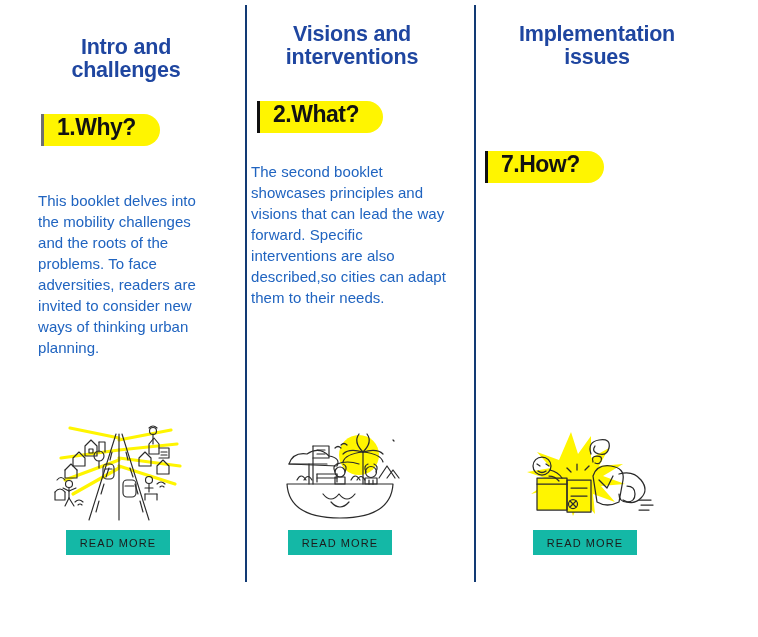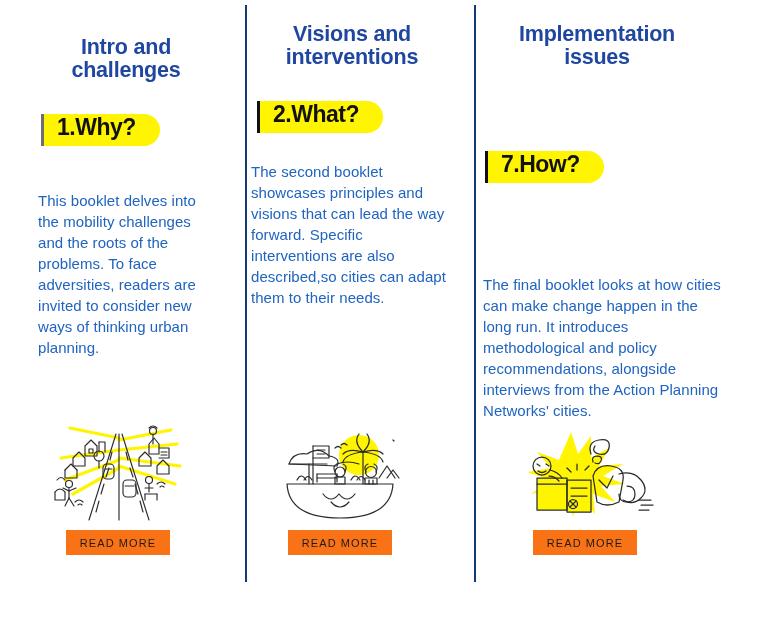--- a/index.html
+++ b/index.html
@@ -125,21 +125,21 @@
   .col-1 .illus-block { left: 53px; bottom: 35px; }
   .col-2 .illus-block { left: 33px; bottom: 35px; }
   .col-3 .illus-block { left: 40px; bottom: 35px; }
 
   .illus {
     display: block;
   }
 
   .read-more {
     margin-top: 8px;
-    background: #f97316;
+    background: #14b8a6;
     color: #1c1c1c;
     font-size: 11px;
     font-weight: normal;
     letter-spacing: 1.1px;
     padding: 7px 14px 6px 14px;
     display: inline-block;
     text-align: center;
     cursor: pointer;
     line-height: 12px;
   }
@@ -320,21 +320,20 @@
 
     <div class="col col-3">
       <div class="col-title">Implementation
 issues</div>
 
       <div class="badge-wrap">
         <span class="badge">7.How?</span>
         <span class="badge-bar dark"></span>
       </div>
 
-      <p class="body-text">The final booklet looks at how cities can make change happen in the long run. It introduces methodological and policy recommendations, alongside interviews from the Action Planning Networks' cities.</p>
 
       <div class="illus-block">
         <svg class="illus" width="140" height="100" viewBox="0 0 140 100" fill="none">
 
           <path fill="#fff500" d="M56 10 L63 32 L76 14 L76 36 L94 26 L84 44 L108 42 L88 54 L110 62 L86 64 L100 80 L78 72 L80 92 L66 76 L58 94 L52 74 L34 86 L40 66 L16 72 L36 58 L12 50 L36 46 L22 30 L44 38 Z"></path>
 
           <rect x="22" y="56" width="30" height="32" fill="#fff500"></rect>
 
           <rect x="52" y="58" width="24" height="32" fill="#fff500"></rect>
           <g stroke="#2b2b2b" stroke-width="1.25" fill="none" stroke-linecap="round" stroke-linejoin="round">

